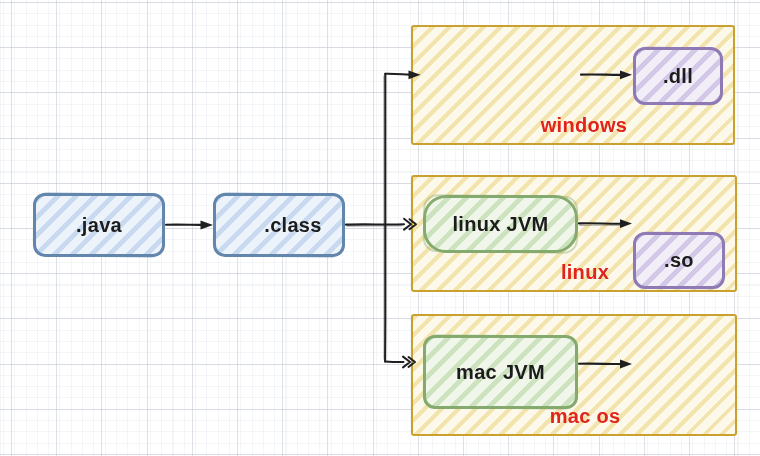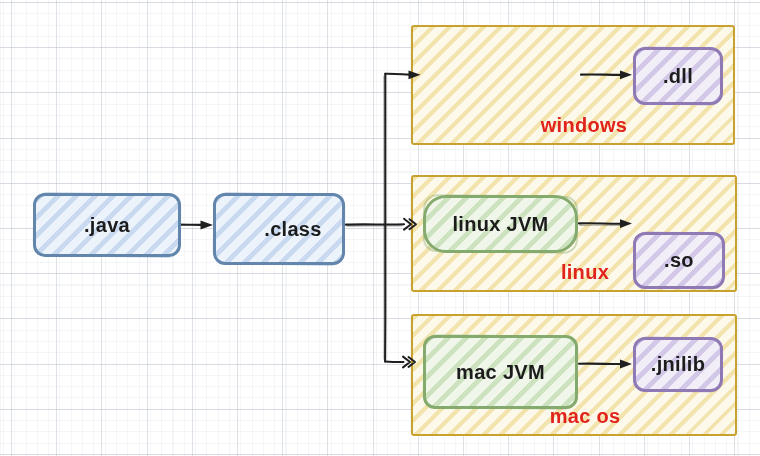--- a/index.html
+++ b/index.html
@@ -52,22 +52,22 @@
   .node::after{
     content:"";position:absolute;inset:-3px;
     border:2px solid var(--bc);border-radius:14px;
     opacity:.40;transform:rotate(.7deg);pointer-events:none;
   }
   .blue{--bc:#6386ad;background:repeating-linear-gradient(135deg,#c9daf0 0 5px,#ecf3fb 5px 13px);}
   .green{--bc:#85ab6f;background:repeating-linear-gradient(135deg,#cde3c0 0 5px,#f0f6ea 5px 13px);}
   .purple{--bc:#8f7ab5;background:repeating-linear-gradient(135deg,#d4c8e8 0 5px,#f2eef8 5px 13px);}
 
   
-  #n-java   {left:33px; top:193px;width:148px;height:64px;}
-  #n-class  {left:213px;top:193px;width:132px;height:72px;padding-left:28px;}
+  #n-java   {left:33px; top:193px;width:132px;height:64px;}
+  #n-class  {left:213px;top:193px;width:132px;height:64px;padding-left:28px;}
   #n-winjvm {left:423px;top:45px; width:157px;height:60px;}
   #n-dll    {left:633px;top:47px; width:90px; height:58px;justify-content:center;}
   #n-linjvm {left:423px;top:195px;width:155px;height:58px;border-radius:23px;}
   #n-so     {left:633px;top:195px;width:92px; height:57px;margin-top:37px;}
   #n-macjvm {left:423px;top:335px;width:155px;height:74px;}
   #n-jnilib {left:633px;top:337px;width:90px; height:55px;}
 
   
   #g-windows{left:411px;top:25px; width:324px;height:120px;}
   #g-linux  {left:411px;top:175px;width:326px;height:117px;}
@@ -144,17 +144,14 @@
   </div>
   <div class="node green" id="n-linjvm">
     <span>linux JVM</span>
   </div>
   <div class="node purple" id="n-so">
     <span>.so</span>
   </div>
   <div class="node green" id="n-macjvm">
     <span>mac JVM</span>
   </div>
-  <div class="node purple" id="n-jnilib">
-    <span>.jnilib</span>
-  </div>
 
 </div>
 
 </body></html>

